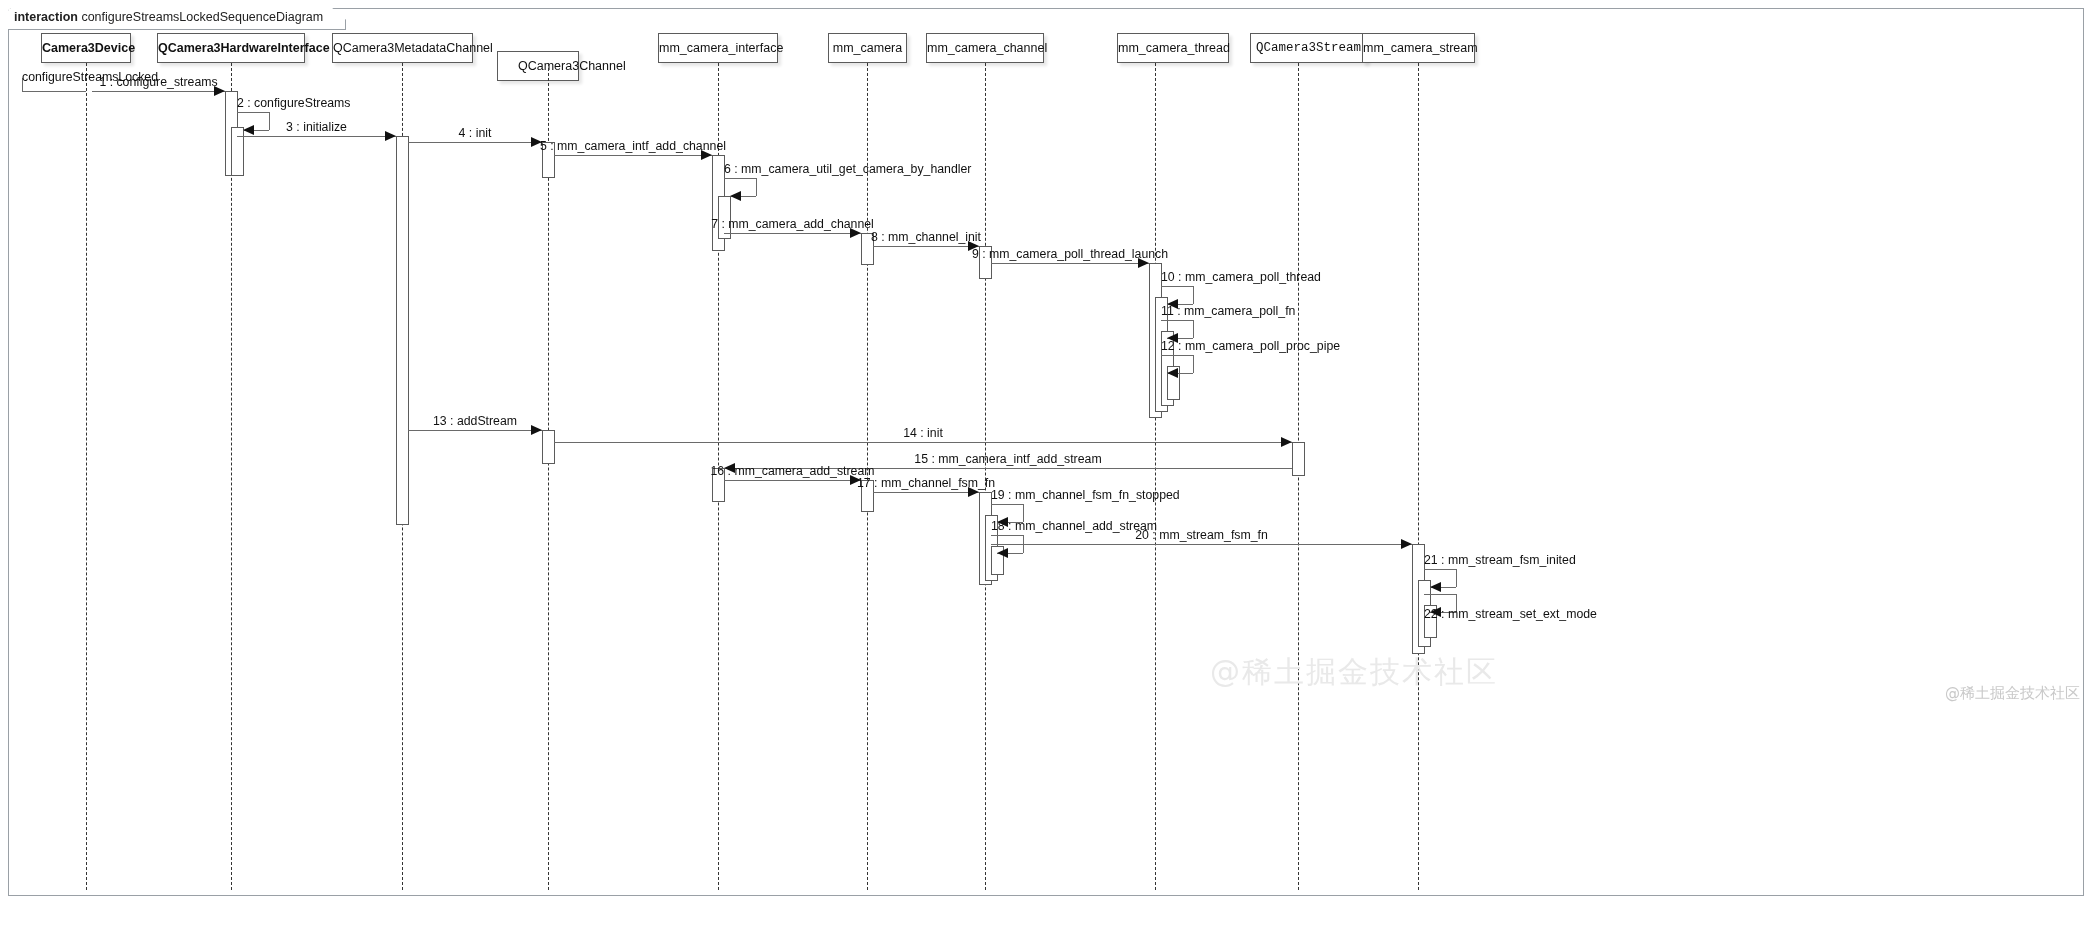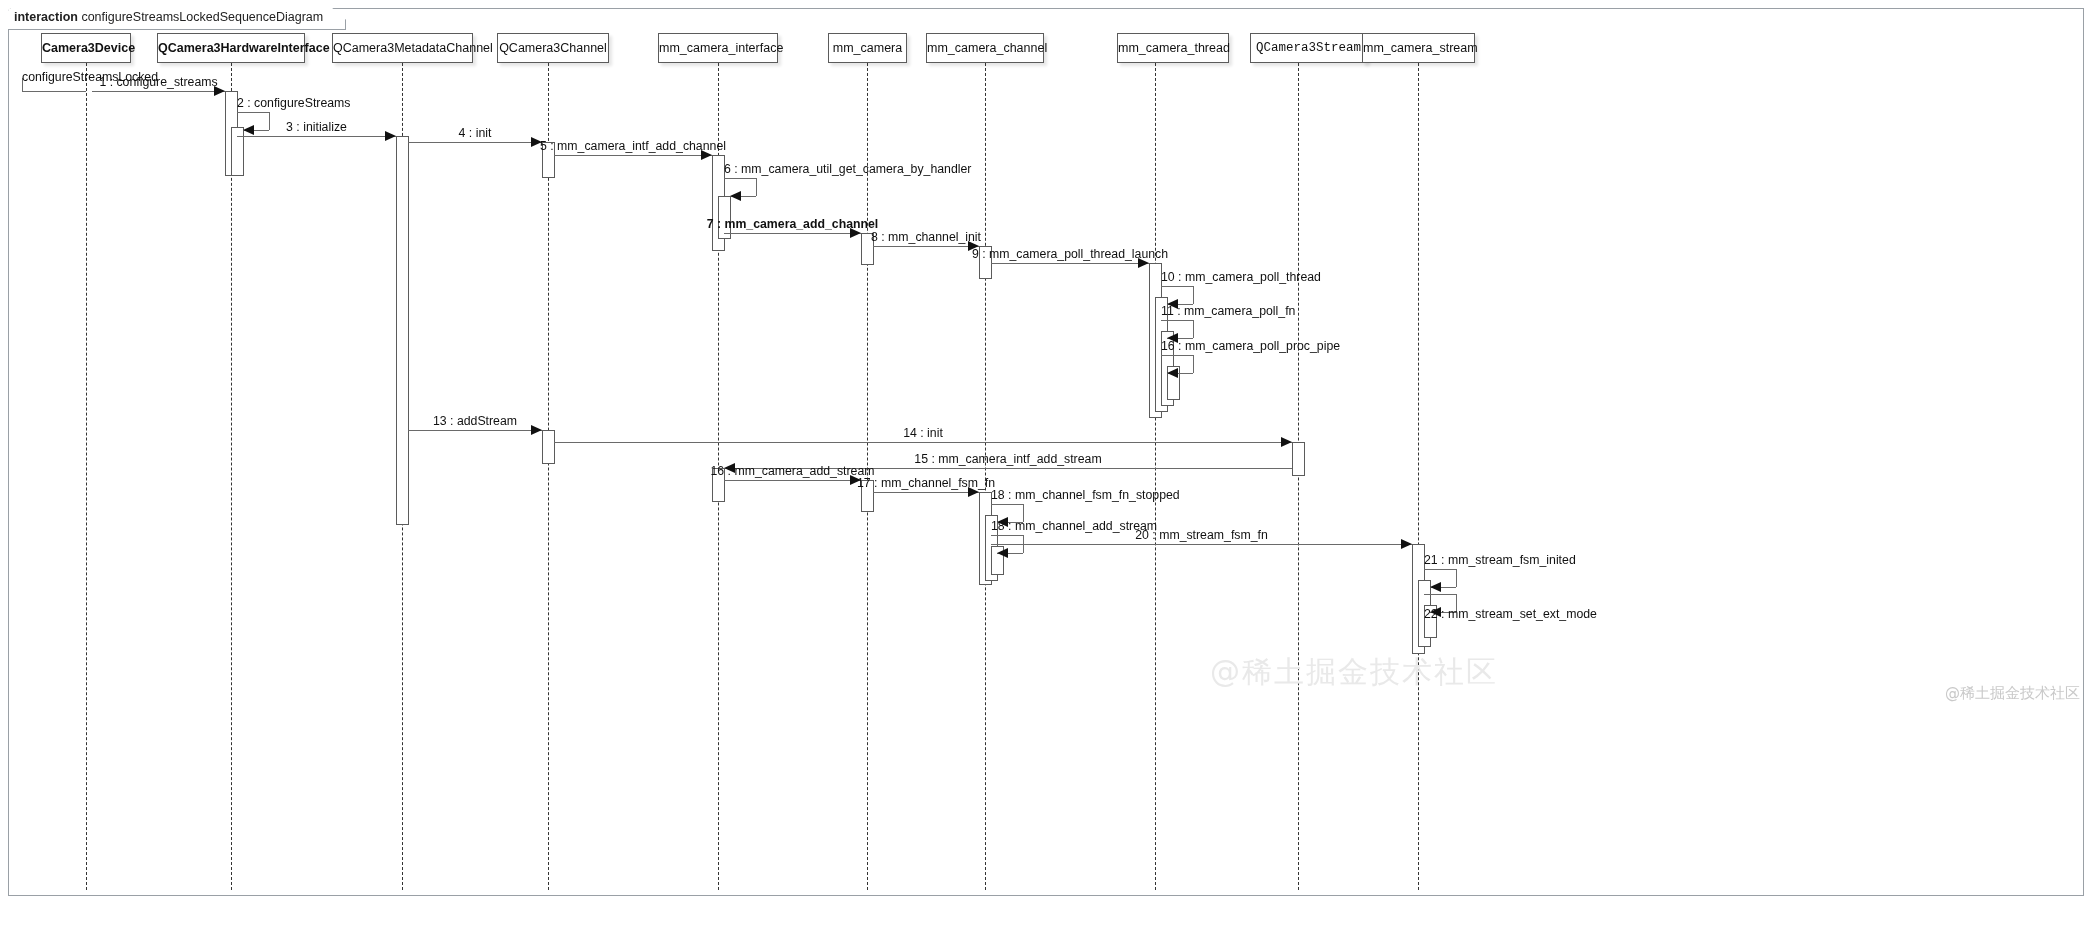--- a/index.html
+++ b/index.html
@@ -50,21 +50,21 @@
     <span>configureStreamsLockedSequenceDiagram</span>
   </div>
 
   <div id="lifelines-layer">
       <div class="lifeline-head bold" style="left: 41px; top: 33px; width: 90px;">Camera3Device</div>
       <div class="lifeline-line" style="left: 86px; top: 63px; height: 827px;"></div>
       <div class="lifeline-head bold" style="left: 157px; top: 33px; width: 148px;">QCamera3HardwareInterface</div>
       <div class="lifeline-line" style="left: 231px; top: 63px; height: 827px;"></div>
       <div class="lifeline-head" style="left: 332px; top: 33px; width: 141px;">QCamera3MetadataChannel</div>
       <div class="lifeline-line" style="left: 402px; top: 63px; height: 827px;"></div>
-      <div class="lifeline-head" style="left: 497px; top: 33px; width: 112px;">QCamera3Channel</div>
+      <div class="lifeline-head" style="left: 497px; top: 51px; width: 82px; padding-left: 20px;">QCamera3Channel</div>
       <div class="lifeline-line" style="left: 548px; top: 63px; height: 827px;"></div>
       <div class="lifeline-head" style="left: 658px; top: 33px; width: 120px;">mm_camera_interface</div>
       <div class="lifeline-line" style="left: 718px; top: 63px; height: 827px;"></div>
       <div class="lifeline-head" style="left: 828px; top: 33px; width: 79px;">mm_camera</div>
       <div class="lifeline-line" style="left: 867px; top: 63px; height: 827px;"></div>
       <div class="lifeline-head" style="left: 926px; top: 33px; width: 118px;">mm_camera_channel</div>
       <div class="lifeline-line" style="left: 985px; top: 63px; height: 827px;"></div>
       <div class="lifeline-head" style="left: 1099px; top: 33px; width: 112px; margin-left: 18px;">mm_camera_thread</div>
       <div class="lifeline-line" style="left: 1155px; top: 63px; height: 827px;"></div>
       <div class="lifeline-head" style="left: 1250px; top: 33px; width: 117px; font-family: Liberation Mono, monospace;">QCamera3Stream</div>
@@ -116,62 +116,62 @@
       <div class="msg-line" style="left: 554px; top: 155px; width: 158px;"></div>
       <div class="arrow right" style="left: 701px; top: 150px;"></div>
       <div class="msg-label" style="top: 139px; left: 633px; transform: translateX(-50%);">5 : mm_camera_intf_add_channel</div>
       <div class="msg-line" style="left: 724px; top: 178px; width: 32px;"></div>
       <div class="msg-vline" style="left: 756px; top: 178px; height: 18px;"></div>
       <div class="msg-line" style="left: 730px; top: 196px; width: 26px;"></div>
       <div class="arrow left" style="left: 730px; top: 191px;"></div>
       <div class="msg-label" style="top: 162px; left: 724px;">6 : mm_camera_util_get_camera_by_handler</div>
       <div class="msg-line" style="left: 724px; top: 233px; width: 137px;"></div>
       <div class="arrow right" style="left: 850px; top: 228px;"></div>
-      <div class="msg-label" style="top: 217px; left: 792.5px; transform: translateX(-50%); font-weight: bold;">7 : mm_camera_add_channel</div>
+      <div class="msg-label" style="top: 217px; left: 792.5px; transform: translateX(-50%);">7 : mm_camera_add_channel</div>
       <div class="msg-line" style="left: 873px; top: 246px; width: 106px;"></div>
       <div class="arrow right" style="left: 968px; top: 241px;"></div>
       <div class="msg-label" style="top: 230px; left: 926px; transform: translateX(-50%);">8 : mm_channel_init</div>
       <div class="msg-line" style="left: 991px; top: 263px; width: 158px;"></div>
       <div class="arrow right" style="left: 1138px; top: 258px;"></div>
       <div class="msg-label" style="top: 247px; left: 1070px; transform: translateX(-50%);">9 : mm_camera_poll_thread_launch</div>
       <div class="msg-line" style="left: 1161px; top: 286px; width: 32px;"></div>
       <div class="msg-vline" style="left: 1193px; top: 286px; height: 18px;"></div>
       <div class="msg-line" style="left: 1167px; top: 304px; width: 26px;"></div>
       <div class="arrow left" style="left: 1167px; top: 299px;"></div>
       <div class="msg-label" style="top: 270px; left: 1161px;">10 : mm_camera_poll_thread</div>
       <div class="msg-line" style="left: 1161px; top: 320px; width: 32px;"></div>
       <div class="msg-vline" style="left: 1193px; top: 320px; height: 18px;"></div>
       <div class="msg-line" style="left: 1167px; top: 338px; width: 26px;"></div>
       <div class="arrow left" style="left: 1167px; top: 333px;"></div>
       <div class="msg-label" style="top: 304px; left: 1161px;">11 : mm_camera_poll_fn</div>
       <div class="msg-line" style="left: 1161px; top: 355px; width: 32px;"></div>
       <div class="msg-vline" style="left: 1193px; top: 355px; height: 18px;"></div>
       <div class="msg-line" style="left: 1167px; top: 373px; width: 26px;"></div>
       <div class="arrow left" style="left: 1167px; top: 368px;"></div>
-      <div class="msg-label" style="top: 339px; left: 1161px;">16 : mm_camera_poll_proc_pipe</div>
+      <div class="msg-label" style="top: 339px; left: 1161px;">12 : mm_camera_poll_proc_pipe</div>
       <div class="msg-line" style="left: 408px; top: 430px; width: 134px;"></div>
       <div class="arrow right" style="left: 531px; top: 425px;"></div>
       <div class="msg-label" style="top: 414px; left: 475px; transform: translateX(-50%);">13 : addStream</div>
       <div class="msg-line" style="left: 554px; top: 442px; width: 738px;"></div>
       <div class="arrow right" style="left: 1281px; top: 437px;"></div>
       <div class="msg-label" style="top: 426px; left: 923px; transform: translateX(-50%);">14 : init</div>
       <div class="msg-line" style="left: 724px; top: 468px; width: 568px;"></div>
       <div class="arrow left" style="left: 724px; top: 463px;"></div>
       <div class="msg-label" style="top: 452px; left: 1008px; transform: translateX(-50%);">15 : mm_camera_intf_add_stream</div>
       <div class="msg-line" style="left: 724px; top: 480px; width: 137px;"></div>
       <div class="arrow right" style="left: 850px; top: 475px;"></div>
       <div class="msg-label" style="top: 464px; left: 792.5px; transform: translateX(-50%);">16 : mm_camera_add_stream</div>
       <div class="msg-line" style="left: 873px; top: 492px; width: 106px;"></div>
       <div class="arrow right" style="left: 968px; top: 487px;"></div>
       <div class="msg-label" style="top: 476px; left: 926px; transform: translateX(-50%);">17 : mm_channel_fsm_fn</div>
       <div class="msg-line" style="left: 991px; top: 504px; width: 32px;"></div>
       <div class="msg-vline" style="left: 1023px; top: 504px; height: 18px;"></div>
       <div class="msg-line" style="left: 997px; top: 522px; width: 26px;"></div>
       <div class="arrow left" style="left: 997px; top: 517px;"></div>
-      <div class="msg-label" style="top: 488px; left: 991px;">18 : mm_channel_fsm_fn_stopped</div>
+      <div class="msg-label" style="top: 488px; left: 991px;">19 : mm_channel_fsm_fn_stopped</div>
       <div class="msg-line" style="left: 991px; top: 535px; width: 32px;"></div>
       <div class="msg-vline" style="left: 1023px; top: 535px; height: 18px;"></div>
       <div class="msg-line" style="left: 997px; top: 553px; width: 26px;"></div>
       <div class="arrow left" style="left: 997px; top: 548px;"></div>
       <div class="msg-label" style="top: 519px; left: 991px;">18 : mm_channel_add_stream</div>
       <div class="msg-line" style="left: 991px; top: 544px; width: 421px;"></div>
       <div class="arrow right" style="left: 1401px; top: 539px;"></div>
       <div class="msg-label" style="top: 528px; left: 1201.5px; transform: translateX(-50%);">20 : mm_stream_fsm_fn</div>
       <div class="msg-line" style="left: 1424px; top: 569px; width: 32px;"></div>
       <div class="msg-vline" style="left: 1456px; top: 569px; height: 18px;"></div>

